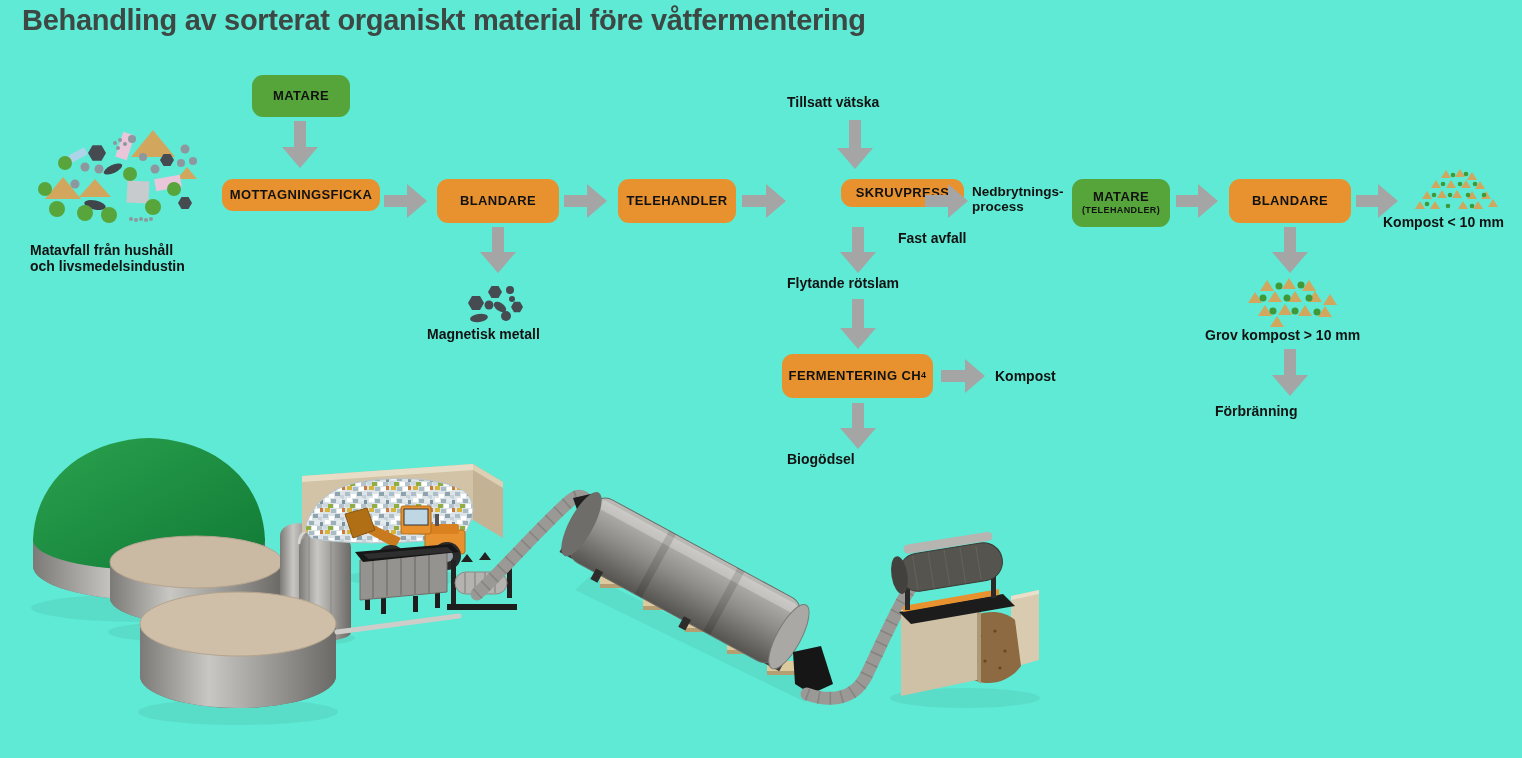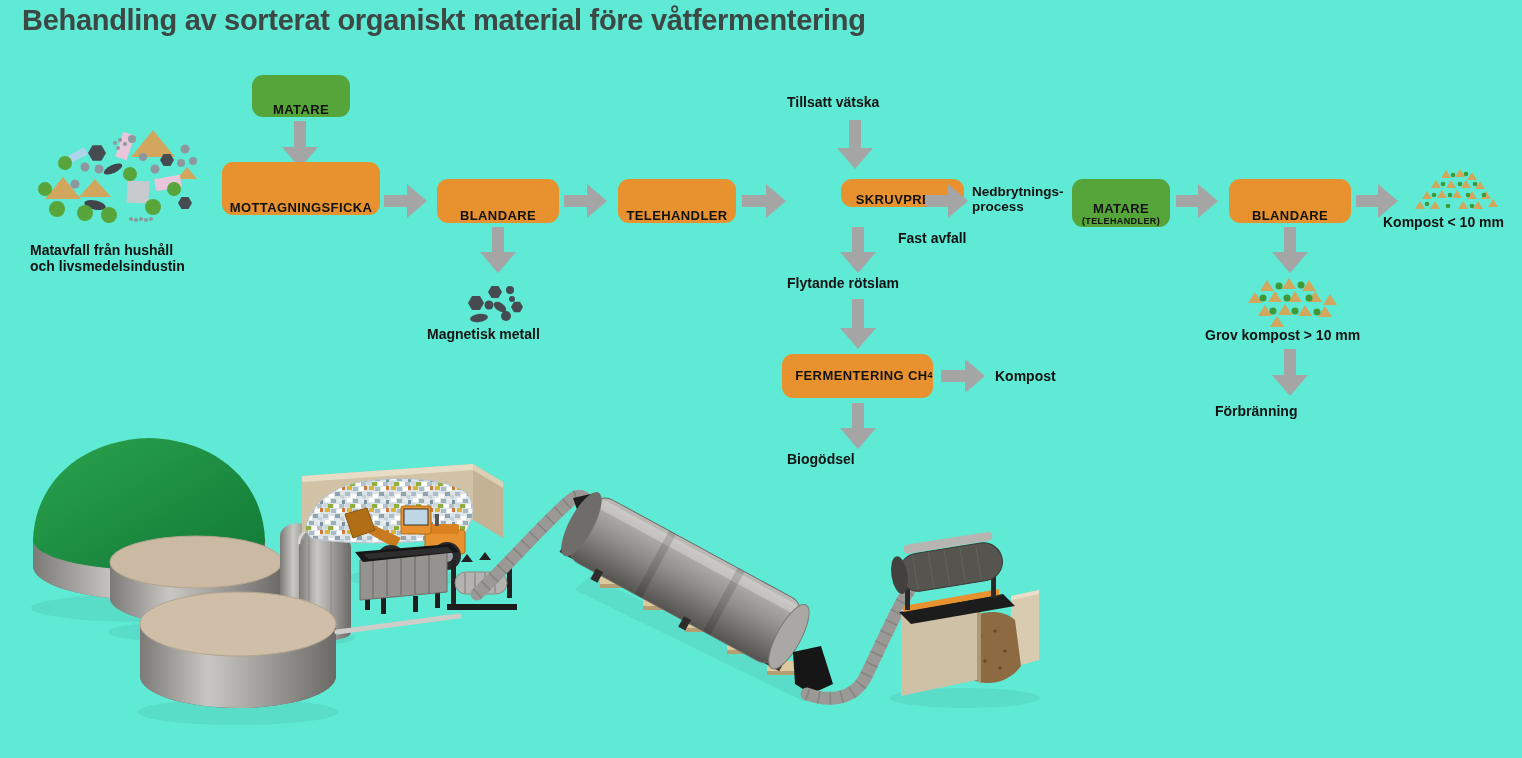--- a/index.html
+++ b/index.html
@@ -1,20 +1,20 @@
 <!DOCTYPE html>
 <html><head>
 <meta charset="utf-8">
 <style>
   html,body{margin:0;padding:0;background:#ffffff;}
   .canvas{position:relative;width:1522px;height:758px;background:#5eead4;overflow:hidden;
           font-family:"Liberation Sans", sans-serif;}
   .title{position:absolute;left:22px;top:4px;font-size:29px;font-weight:bold;
          color:#3d4743;letter-spacing:-0.3px;}
-  .box{position:absolute;display:flex;flex-direction:column;align-items:center;justify-content:flex-end;
+  .box{position:absolute;display:flex;flex-direction:column;align-items:center;justify-content:center;
        text-align:center;font-weight:bold;color:#121212;border-radius:11px;
        font-size:13px;letter-spacing:.4px;line-height:1.1;}
   .box.orange{background:#e8922f;}
   .box.green{background:#55a53b;}
   .box .sub2{font-size:9px;letter-spacing:.4px;margin-top:1px;}
   .lbl{position:absolute;font-weight:bold;color:#121212;font-size:14px;line-height:1.12;}
   .lbl.c{}
   .lbl span{display:block;}
   .arrow{position:absolute;}
   .arrow.down{width:36px;display:flex;flex-direction:column;align-items:center;}
@@ -81,21 +81,21 @@
   </div>
 
   <div class="box green" style="left:252px;top:75px;width:98px;height:42px">
     <span>MATARE</span>
   </div>
   <div class="arrow down" style="left:282px;top:121px">
     <div class="shaft" style="height:26px"></div>
       <div class="head"></div>
   </div>
 
-  <div class="box orange" style="left:222px;top:162px;width:158px;height:53px">
+  <div class="box orange" style="left:222px;top:179px;width:158px;height:32px">
     <span>MOTTAGNINGSFICKA</span>
   </div>
   <div class="arrow right" style="left:384px;top:184px">
     <div class="shaft" style="width:23px"></div>
       <div class="head"></div>
   </div>
   <div class="box orange" style="left:437px;top:179px;width:122px;height:44px">
     <span>BLANDARE</span>
   </div>
   <div class="arrow right" style="left:564px;top:184px">

